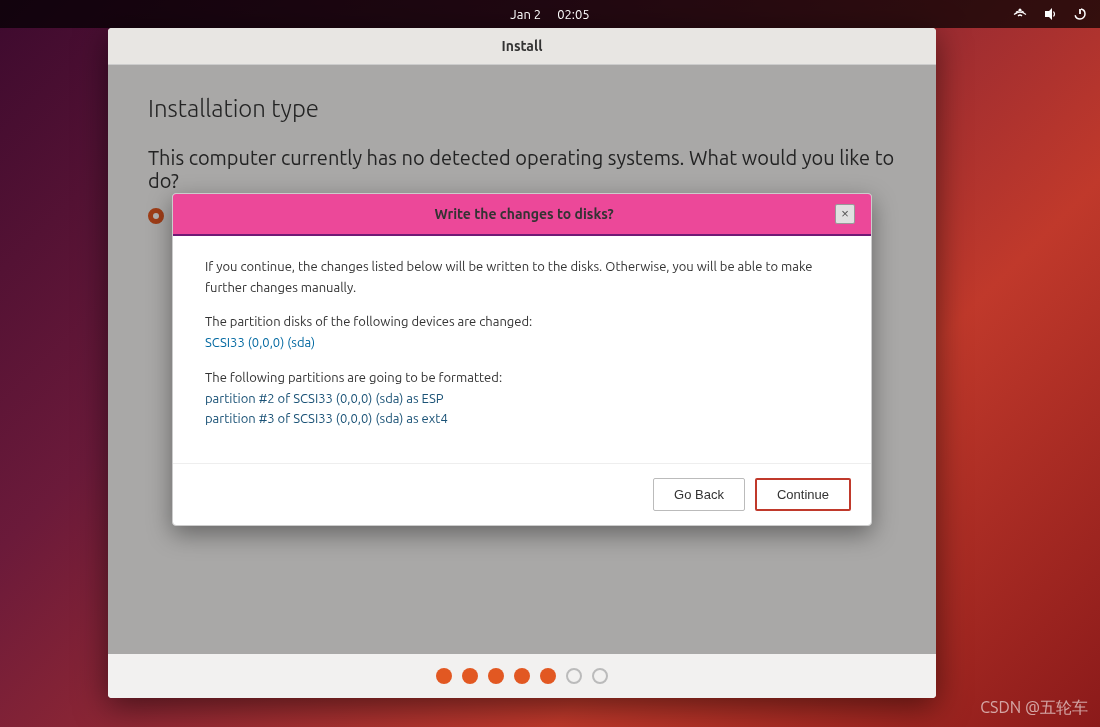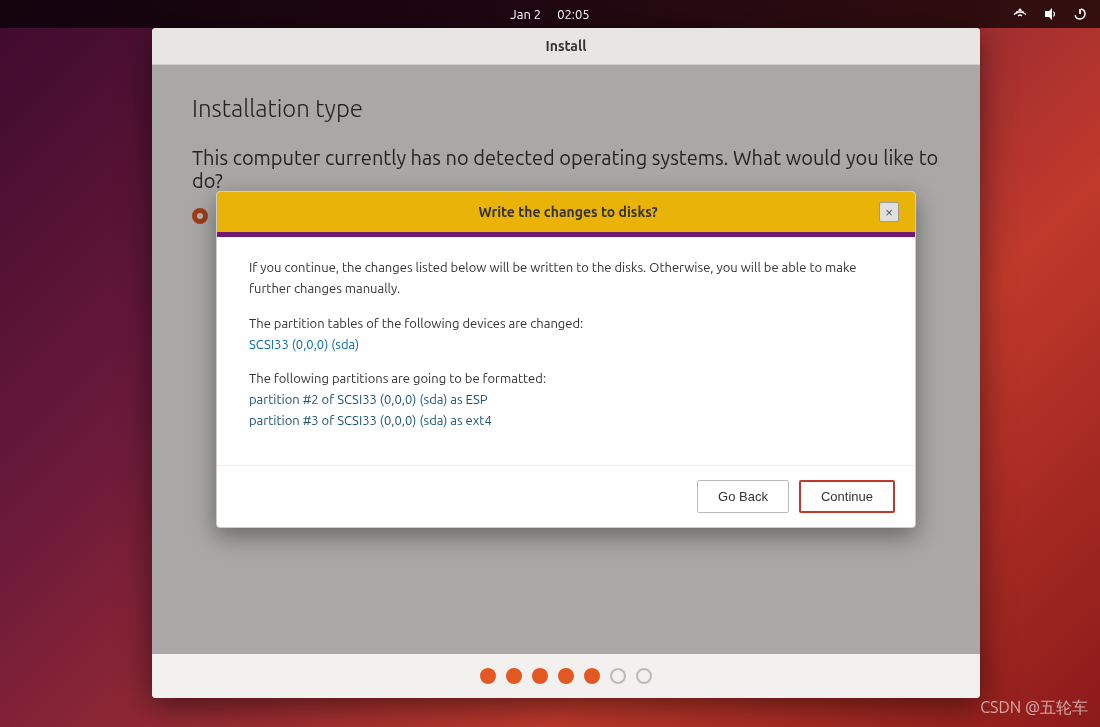--- a/index.html
+++ b/index.html
@@ -45,21 +45,20 @@
       top: 28px;
       left: 108px;
       width: 828px;
       height: 670px;
       background: #f2f1f0;
       border-radius: 4px;
       box-shadow: 0 8px 32px rgba(0,0,0,0.5);
       overflow: hidden;
       display: flex;
       flex-direction: column;
-      margin-left: 44px;
     }
 
     .window-titlebar {
       background: #e8e6e3;
       border-bottom: 1px solid #ccc;
       padding: 10px 16px;
       text-align: center;
       font-weight: bold;
       font-size: 14px;
       color: #333;
@@ -215,22 +214,22 @@
       width: 700px;
       box-shadow: 0 8px 24px rgba(0,0,0,0.4);
       overflow: hidden;
     }
 
     .modal-titlebar {
       display: flex;
       align-items: center;
       justify-content: space-between;
       padding: 10px 16px;
-      border-bottom: 5px solid #701a75;
-      background: #eab308;
+      border-bottom: 2px solid #701a75;
+      background: #ec4899;
     }
 
     .modal-title {
       font-size: 14px;
       font-weight: bold;
       color: #333;
       flex: 1;
       text-align: center;
     }
 
@@ -370,21 +369,21 @@
         <div class="modal-titlebar">
           <div style="width:24px;"></div>
           <span class="modal-title">Write the changes to disks?</span>
           <button class="modal-close">
             <span>×</span>
           </button>
         </div>
         <div class="modal-body">
           <p>If you continue, the changes listed below will be written to the disks. Otherwise, you will be able to make further changes manually.</p>
           <p>
-            <span>The partition tables of the following devices are changed:</span><br>
+            <span>The partition disks of the following devices are changed:</span><br>
             <span class="device-list">SCSI33 (0,0,0) (sda)</span>
           </p>
           <p>
             <span>The following partitions are going to be formatted:</span><br>
             <span class="partition-list">partition #2 of SCSI33 (0,0,0) (sda) as ESP</span><br>
             <span class="partition-list">partition #3 of SCSI33 (0,0,0) (sda) as ext4</span>
           </p>
         </div>
         <div class="modal-footer">
           <button class="modal-btn modal-btn-back">Go Back</button>

